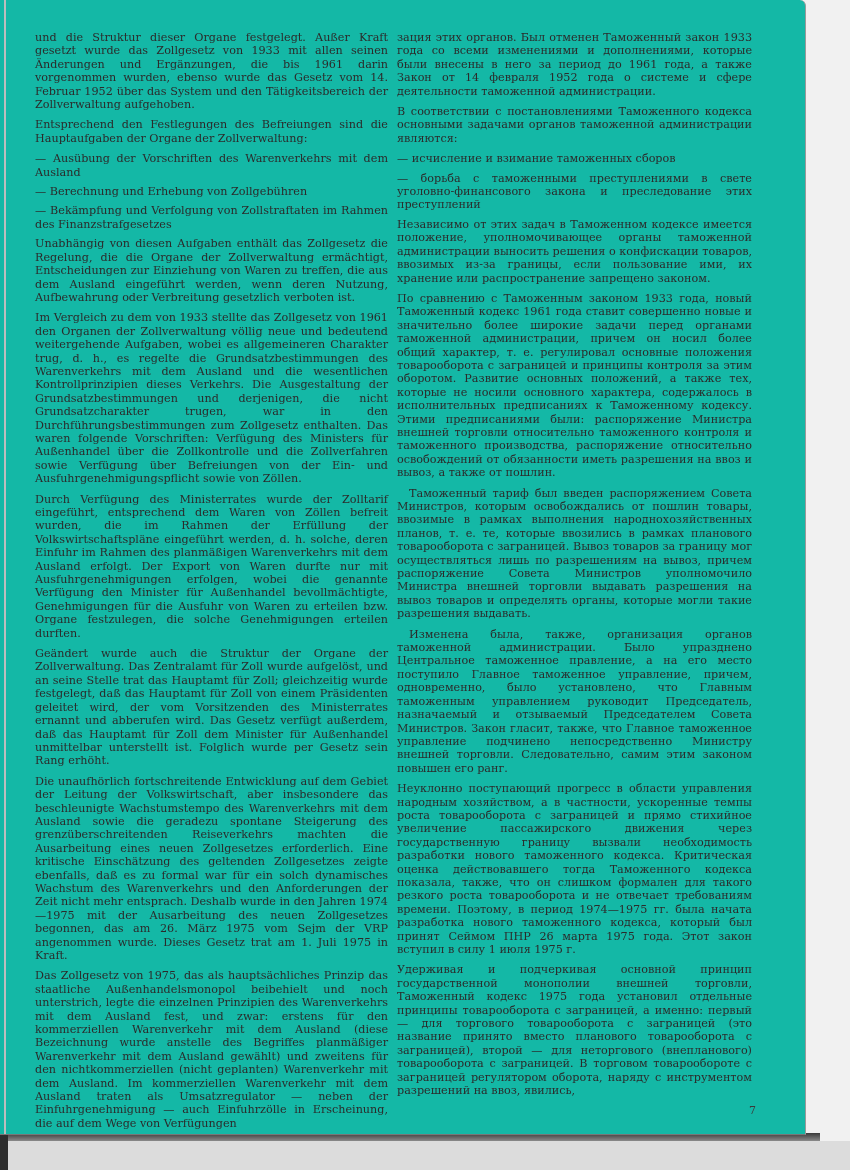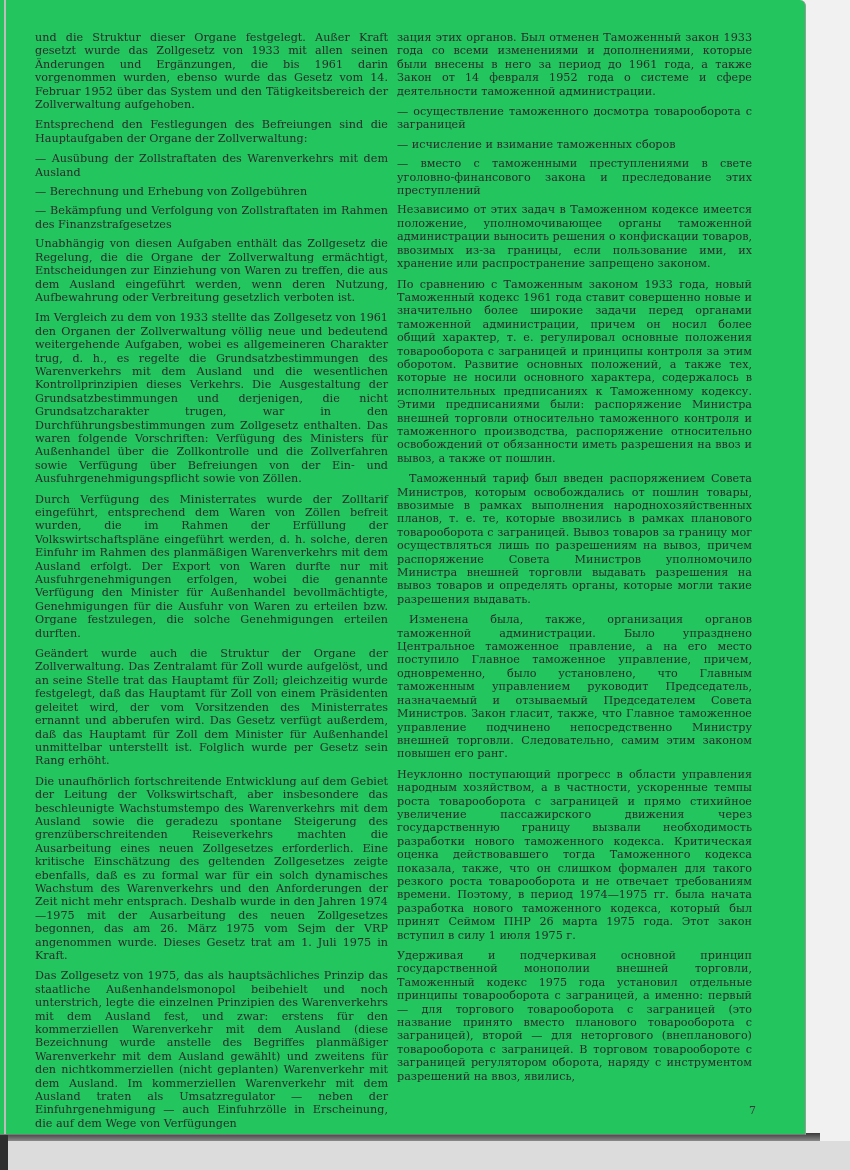--- a/index.html
+++ b/index.html
@@ -15,21 +15,21 @@
   .shadow-left {
     position: absolute; left: 0; top: 1135px; width: 8px; height: 35px;
     background: #2e2e2e;
   }
   .below-page {
     position: absolute; left: 8px; top: 1141px; width: 842px; height: 29px;
     background: #dcdcdc;
   }
   .page {
     position: absolute; left: 0; top: 0; width: 805px; height: 1134px;
-    background: #22c55e;
+    background: #14b8a6;
     border-right: 1px solid #9a9a9a;
     border-bottom: 1px solid #777;
     border-top-right-radius: 6px;
   }
   .page-left-edge {
     position: absolute; left: 4px; top: 0; width: 2px; height: 1134px;
     background: #bdbdbd;
   }
   .column {
     position: absolute; top: 31px; width: 353px;
@@ -52,35 +52,35 @@
 <div class="shadow-bottom"></div>
 <div class="shadow-left"></div>
 <div class="below-page"></div>
 
 <div class="page">
   <div class="page-left-edge"></div>
 
   <div class="column col-left" id="col-left">
       <p>und die Struktur dieser Organe festgelegt. Außer Kraft gesetzt wurde das Zollgesetz von 1933 mit allen seinen Änderungen und Ergänzungen, die bis 1961 darin vorgenommen wurden, ebenso wurde das Gesetz vom 14. Februar 1952 über das System und den Tätigkeitsbereich der Zollverwaltung aufgehoben.</p>
       <p>Entsprechend den Festlegungen des Befreiungen sind die Hauptaufgaben der Organe der Zollverwaltung:</p>
-      <p class="item">— Ausübung der Zollstraftaten des Warenverkehrs mit dem Ausland</p>
+      <p class="item">— Ausübung der Vorschriften des Warenverkehrs mit dem Ausland</p>
       <p class="item">— Berechnung und Erhebung von Zollgebühren</p>
       <p class="item">— Bekämpfung und Verfolgung von Zollstraftaten im Rahmen des Finanzstrafgesetzes</p>
       <p>Unabhängig von diesen Aufgaben enthält das Zollgesetz die Regelung, die die Organe der Zollverwaltung ermächtigt, Entscheidungen zur Einziehung von Waren zu treffen, die aus dem Ausland eingeführt werden, wenn deren Nutzung, Aufbewahrung oder Verbreitung gesetzlich verboten ist.</p>
       <p>Im Vergleich zu dem von 1933 stellte das Zollgesetz von 1961 den Organen der Zollverwaltung völlig neue und bedeutend weitergehende Aufgaben, wobei es allgemeineren Charakter trug, d. h., es regelte die Grundsatzbestimmungen des Warenverkehrs mit dem Ausland und die wesentlichen Kontrollprinzipien dieses Verkehrs. Die Ausgestaltung der Grundsatzbestimmungen und derjenigen, die nicht Grundsatzcharakter trugen, war in den Durchführungsbestimmungen zum Zollgesetz enthalten. Das waren folgende Vorschriften: Verfügung des Ministers für Außenhandel über die Zollkontrolle und die Zollverfahren sowie Verfügung über Befreiungen von der Ein- und Ausfuhrgenehmigungspflicht sowie von Zöllen.</p>
       <p>Durch Verfügung des Ministerrates wurde der Zolltarif eingeführt, entsprechend dem Waren von Zöllen befreit wurden, die im Rahmen der Erfüllung der Volkswirtschaftspläne eingeführt werden, d. h. solche, deren Einfuhr im Rahmen des planmäßigen Warenverkehrs mit dem Ausland erfolgt. Der Export von Waren durfte nur mit Ausfuhrgenehmigungen erfolgen, wobei die genannte Verfügung den Minister für Außenhandel bevollmächtigte, Genehmigungen für die Ausfuhr von Waren zu erteilen bzw. Organe festzulegen, die solche Genehmigungen erteilen durften.</p>
       <p>Geändert wurde auch die Struktur der Organe der Zollverwaltung. Das Zentralamt für Zoll wurde aufgelöst, und an seine Stelle trat das Hauptamt für Zoll; gleichzeitig wurde festgelegt, daß das Hauptamt für Zoll von einem Präsidenten geleitet wird, der vom Vorsitzenden des Ministerrates ernannt und abberufen wird. Das Gesetz verfügt außerdem, daß das Hauptamt für Zoll dem Minister für Außenhandel unmittelbar unterstellt ist. Folglich wurde per Gesetz sein Rang erhöht.</p>
       <p>Die unaufhörlich fortschreitende Entwicklung auf dem Gebiet der Leitung der Volkswirtschaft, aber insbesondere das beschleunigte Wachstumstempo des Warenverkehrs mit dem Ausland sowie die geradezu spontane Steigerung des grenzüberschreitenden Reiseverkehrs machten die Ausarbeitung eines neuen Zollgesetzes erforderlich. Eine kritische Einschätzung des geltenden Zollgesetzes zeigte ebenfalls, daß es zu formal war für ein solch dynamisches Wachstum des Warenverkehrs und den Anforderungen der Zeit nicht mehr entsprach. Deshalb wurde in den Jahren 1974—1975 mit der Ausarbeitung des neuen Zollgesetzes begonnen, das am 26. März 1975 vom Sejm der VRP angenommen wurde. Dieses Gesetz trat am 1. Juli 1975 in Kraft.</p>
       <p>Das Zollgesetz von 1975, das als hauptsächliches Prinzip das staatliche Außenhandelsmonopol beibehielt und noch unterstrich, legte die einzelnen Prinzipien des Warenverkehrs mit dem Ausland fest, und zwar: erstens für den kommerziellen Warenverkehr mit dem Ausland (diese Bezeichnung wurde anstelle des Begriffes planmäßiger Warenverkehr mit dem Ausland gewählt) und zweitens für den nichtkommerziellen (nicht geplanten) Warenverkehr mit dem Ausland. Im kommerziellen Warenverkehr mit dem Ausland traten als Umsatzregulator — neben der Einfuhrgenehmigung — auch Einfuhrzölle in Erscheinung, die auf dem Wege von Verfügungen</p>
     </div>
   <div class="column col-right" id="col-right">
       <p>зация этих органов. Был отменен Таможенный закон 1933 года со всеми изменениями и дополнениями, которые были внесены в него за период до 1961 года, а также Закон от 14 февраля 1952 года о системе и сфере деятельности таможенной администрации.</p>
-      <p class="item">— осуществление таможенного досмотра товарооборота с заграницей</p>
+      <p>В соответствии с постановлениями Таможенного кодекса основными задачами органов таможенной администрации являются:</p>
       <p class="item">— исчисление и взимание таможенных сборов</p>
-      <p class="item">— вместо с таможенными преступлениями в свете уголовно-финансового закона и преследование этих преступлений</p>
+      <p class="item">— борьба с таможенными преступлениями в свете уголовно-финансового закона и преследование этих преступлений</p>
       <p>Независимо от этих задач в Таможенном кодексе имеется положение, уполномочивающее органы таможенной администрации выносить решения о конфискации товаров, ввозимых из-за границы, если пользование ими, их хранение или распространение запрещено законом.</p>
       <p>По сравнению с Таможенным законом 1933 года, новый Таможенный кодекс 1961 года ставит совершенно новые и значительно более широкие задачи перед органами таможенной администрации, причем он носил более общий характер, т. е. регулировал основные положения товарооборота с заграницей и принципы контроля за этим оборотом. Развитие основных положений, а также тех, которые не носили основного характера, содержалось в исполнительных предписаниях к Таможенному кодексу. Этими предписаниями были: распоряжение Министра внешней торговли относительно таможенного контроля и таможенного производства, распоряжение относительно освобождений от обязанности иметь разрешения на ввоз и вывоз, а также от пошлин.</p>
       <p class="indent">Таможенный тариф был введен распоряжением Совета Министров, которым освобождались от пошлин товары, ввозимые в рамках выполнения народнохозяйственных планов, т. е. те, которые ввозились в рамках планового товарооборота с заграницей. Вывоз товаров за границу мог осуществляться лишь по разрешениям на вывоз, причем распоряжение Совета Министров уполномочило Министра внешней торговли выдавать разрешения на вывоз товаров и определять органы, которые могли такие разрешения выдавать.</p>
       <p class="indent">Изменена была, также, организация органов таможенной администрации. Было упразднено Центральное таможенное правление, а на его место поступило Главное таможенное управление, причем, одновременно, было установлено, что Главным таможенным управлением руководит Председатель, назначаемый и отзываемый Председателем Совета Министров. Закон гласит, также, что Главное таможенное управление подчинено непосредственно Министру внешней торговли. Следовательно, самим этим законом повышен его ранг.</p>
       <p>Неуклонно поступающий прогресс в области управления народным хозяйством, а в частности, ускоренные темпы роста товарооборота с заграницей и прямо стихийное увеличение пассажирского движения через государственную границу вызвали необходимость разработки нового таможенного кодекса. Критическая оценка действовавшего тогда Таможенного кодекса показала, также, что он слишком формален для такого резкого роста товарооборота и не отвечает требованиям времени. Поэтому, в период 1974—1975 гг. была начата разработка нового таможенного кодекса, который был принят Сеймом ПНР 26 марта 1975 года. Этот закон вступил в силу 1 июля 1975 г.</p>
       <p>Удерживая и подчеркивая основной принцип государственной монополии внешней торговли, Таможенный кодекс 1975 года установил отдельные принципы товарооборота с заграницей, а именно: первый — для торгового товарооборота с заграницей (это название принято вместо планового товарооборота с заграницей), второй — для неторгового (внепланового) товарооборота с заграницей. В торговом товарообороте с заграницей регулятором оборота, наряду с инструментом разрешений на ввоз, явились,</p>
     </div>
 
   <div class="page-number">7</div>
 </div>

